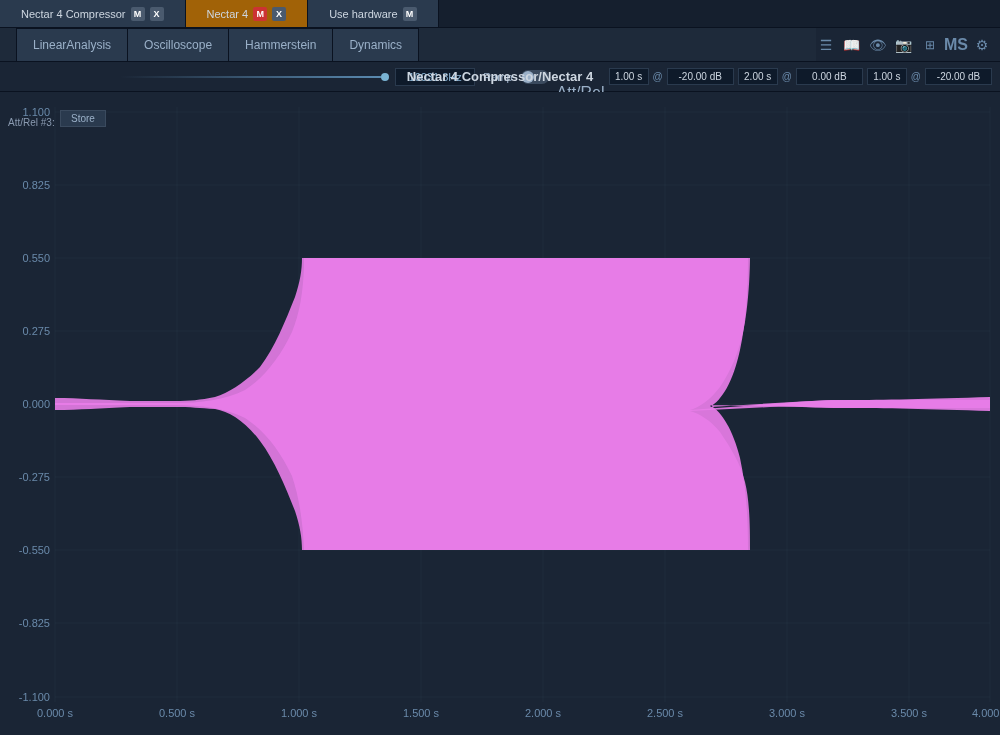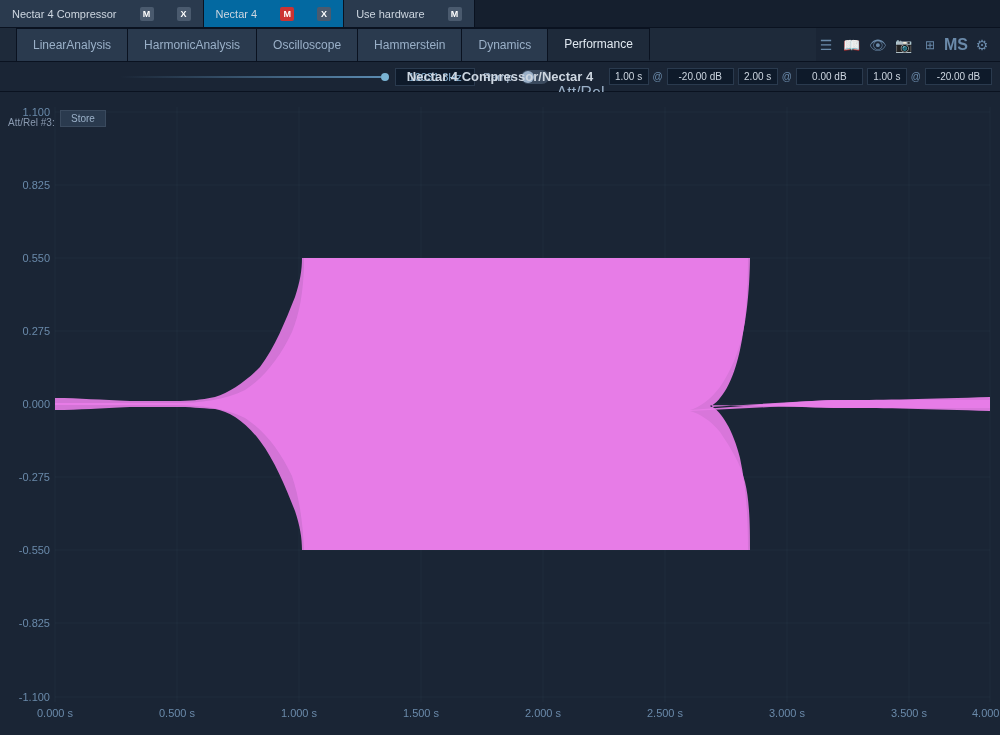--- a/index.html
+++ b/index.html
@@ -9,30 +9,30 @@
     .titlebar {
       display: flex;
       align-items: center;
       background: #151f2e;
       height: 28px;
       border-bottom: 1px solid #0a1220;
     }
     .tab-title {
       display: flex;
       align-items: center;
-      padding: 0 12px;
+      padding: 0 21px;
       height: 100%;
       background: #2a3a4e;
       border-right: 1px solid #0a1220;
       font-size: 11px;
       color: #cdd6e0;
-      gap: 23px;
+      gap: 5px;
       min-width: 120px;
     }
-    .tab-title.active { background: #0369a1; }
+    .tab-title.active { background: #a16207; }
     .tab-btn {
       display: inline-flex;
       align-items: center;
       justify-content: center;
       width: 14px;
       height: 14px;
       border-radius: 2px;
       font-size: 9px;
       font-weight: bold;
       cursor: pointer;
@@ -181,25 +181,23 @@
   </div>
   <div class="tab-title">
     <span>Use hardware</span>
     <button class="tab-btn m">M</button>
   </div>
 </div>
 
 <div style="display:flex; align-items:center; background:#1a2535; height:34px; border-bottom:1px solid #0a1220;">
   <div class="nav-tabs" style="flex:1; height:100%; display:flex; align-items:center; padding-left:16px; border-bottom:none;">
     <div class="nav-tab">LinearAnalysis</div>
-    <div class="nav-tab">HarmonicAnalysis</div>
     <div class="nav-tab">Oscilloscope</div>
     <div class="nav-tab">Hammerstein</div>
     <div class="nav-tab">Dynamics</div>
-    <div class="nav-tab active">Performance</div>
   </div>
   <div class="toolbar-icons">
     <div class="toolbar-icon">☰</div>
     <div class="toolbar-icon">📖</div>
     <div class="toolbar-icon">👁</div>
     <div class="toolbar-icon">📷</div>
     <div class="toolbar-icon" style="font-size:12px;">⊞</div>
     <div class="toolbar-icon" style="font-size:16px; font-weight:bold;">MS</div>
     <div class="toolbar-icon">⚙</div>
   </div>

